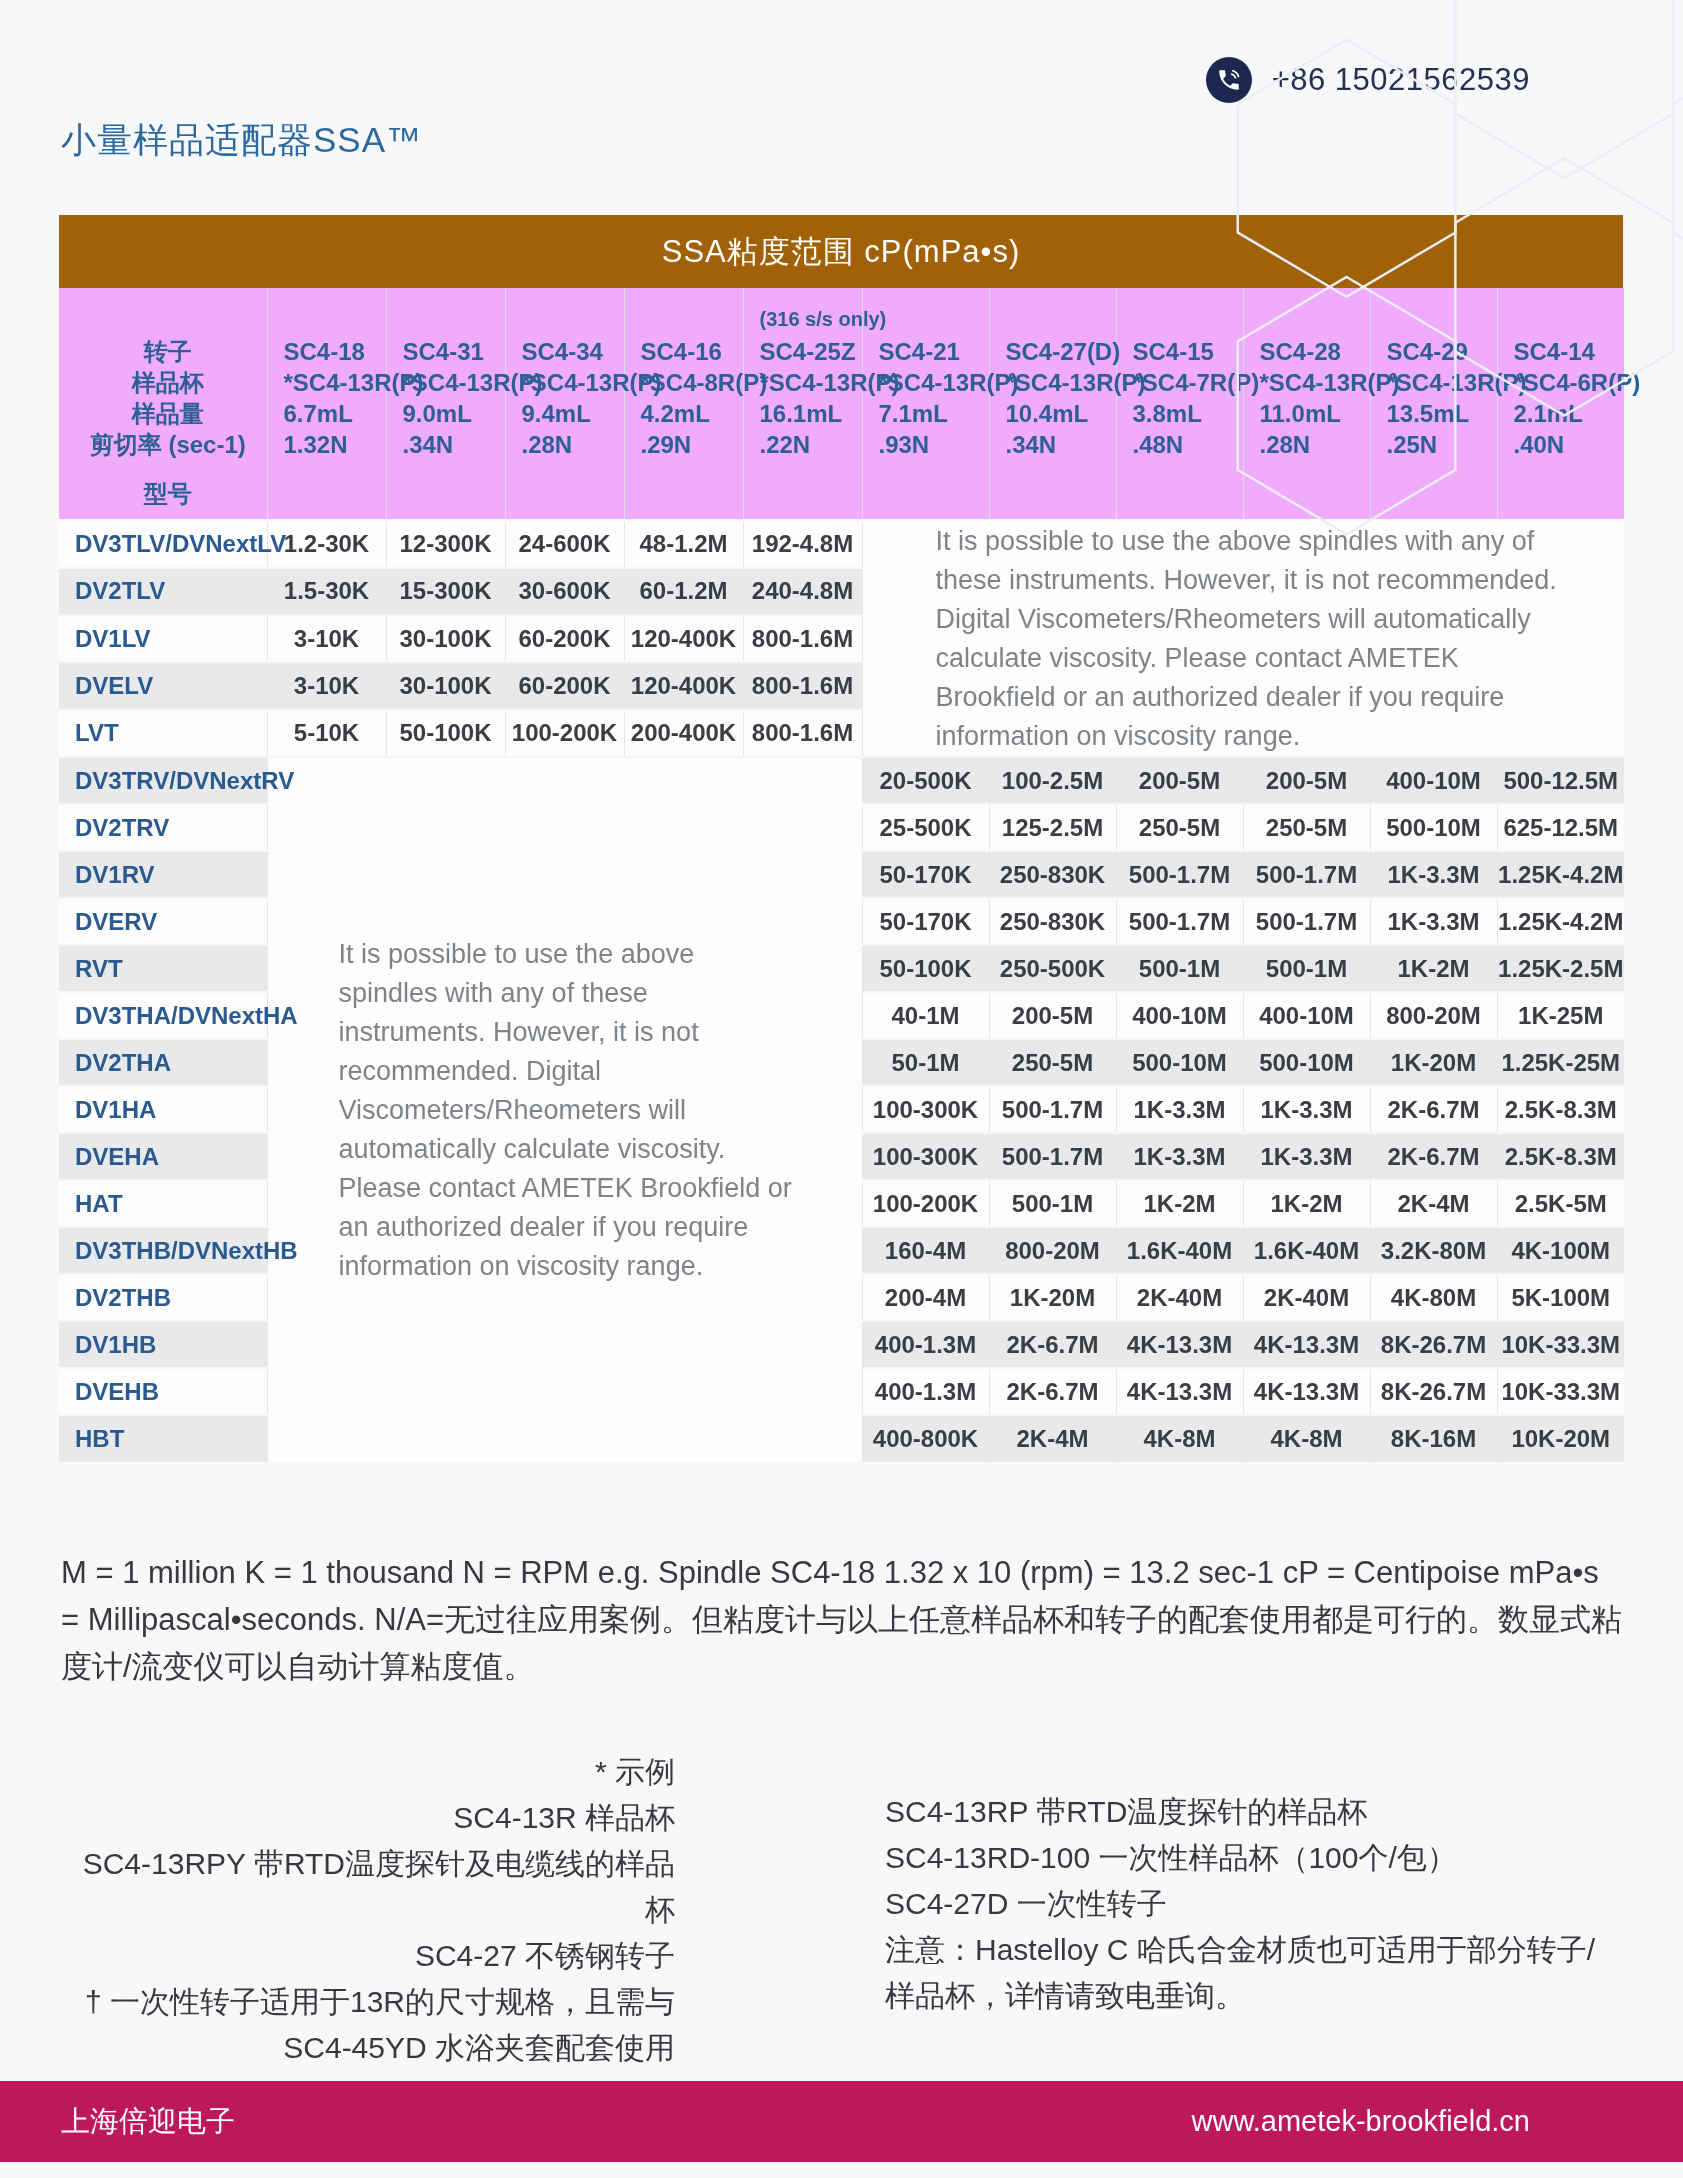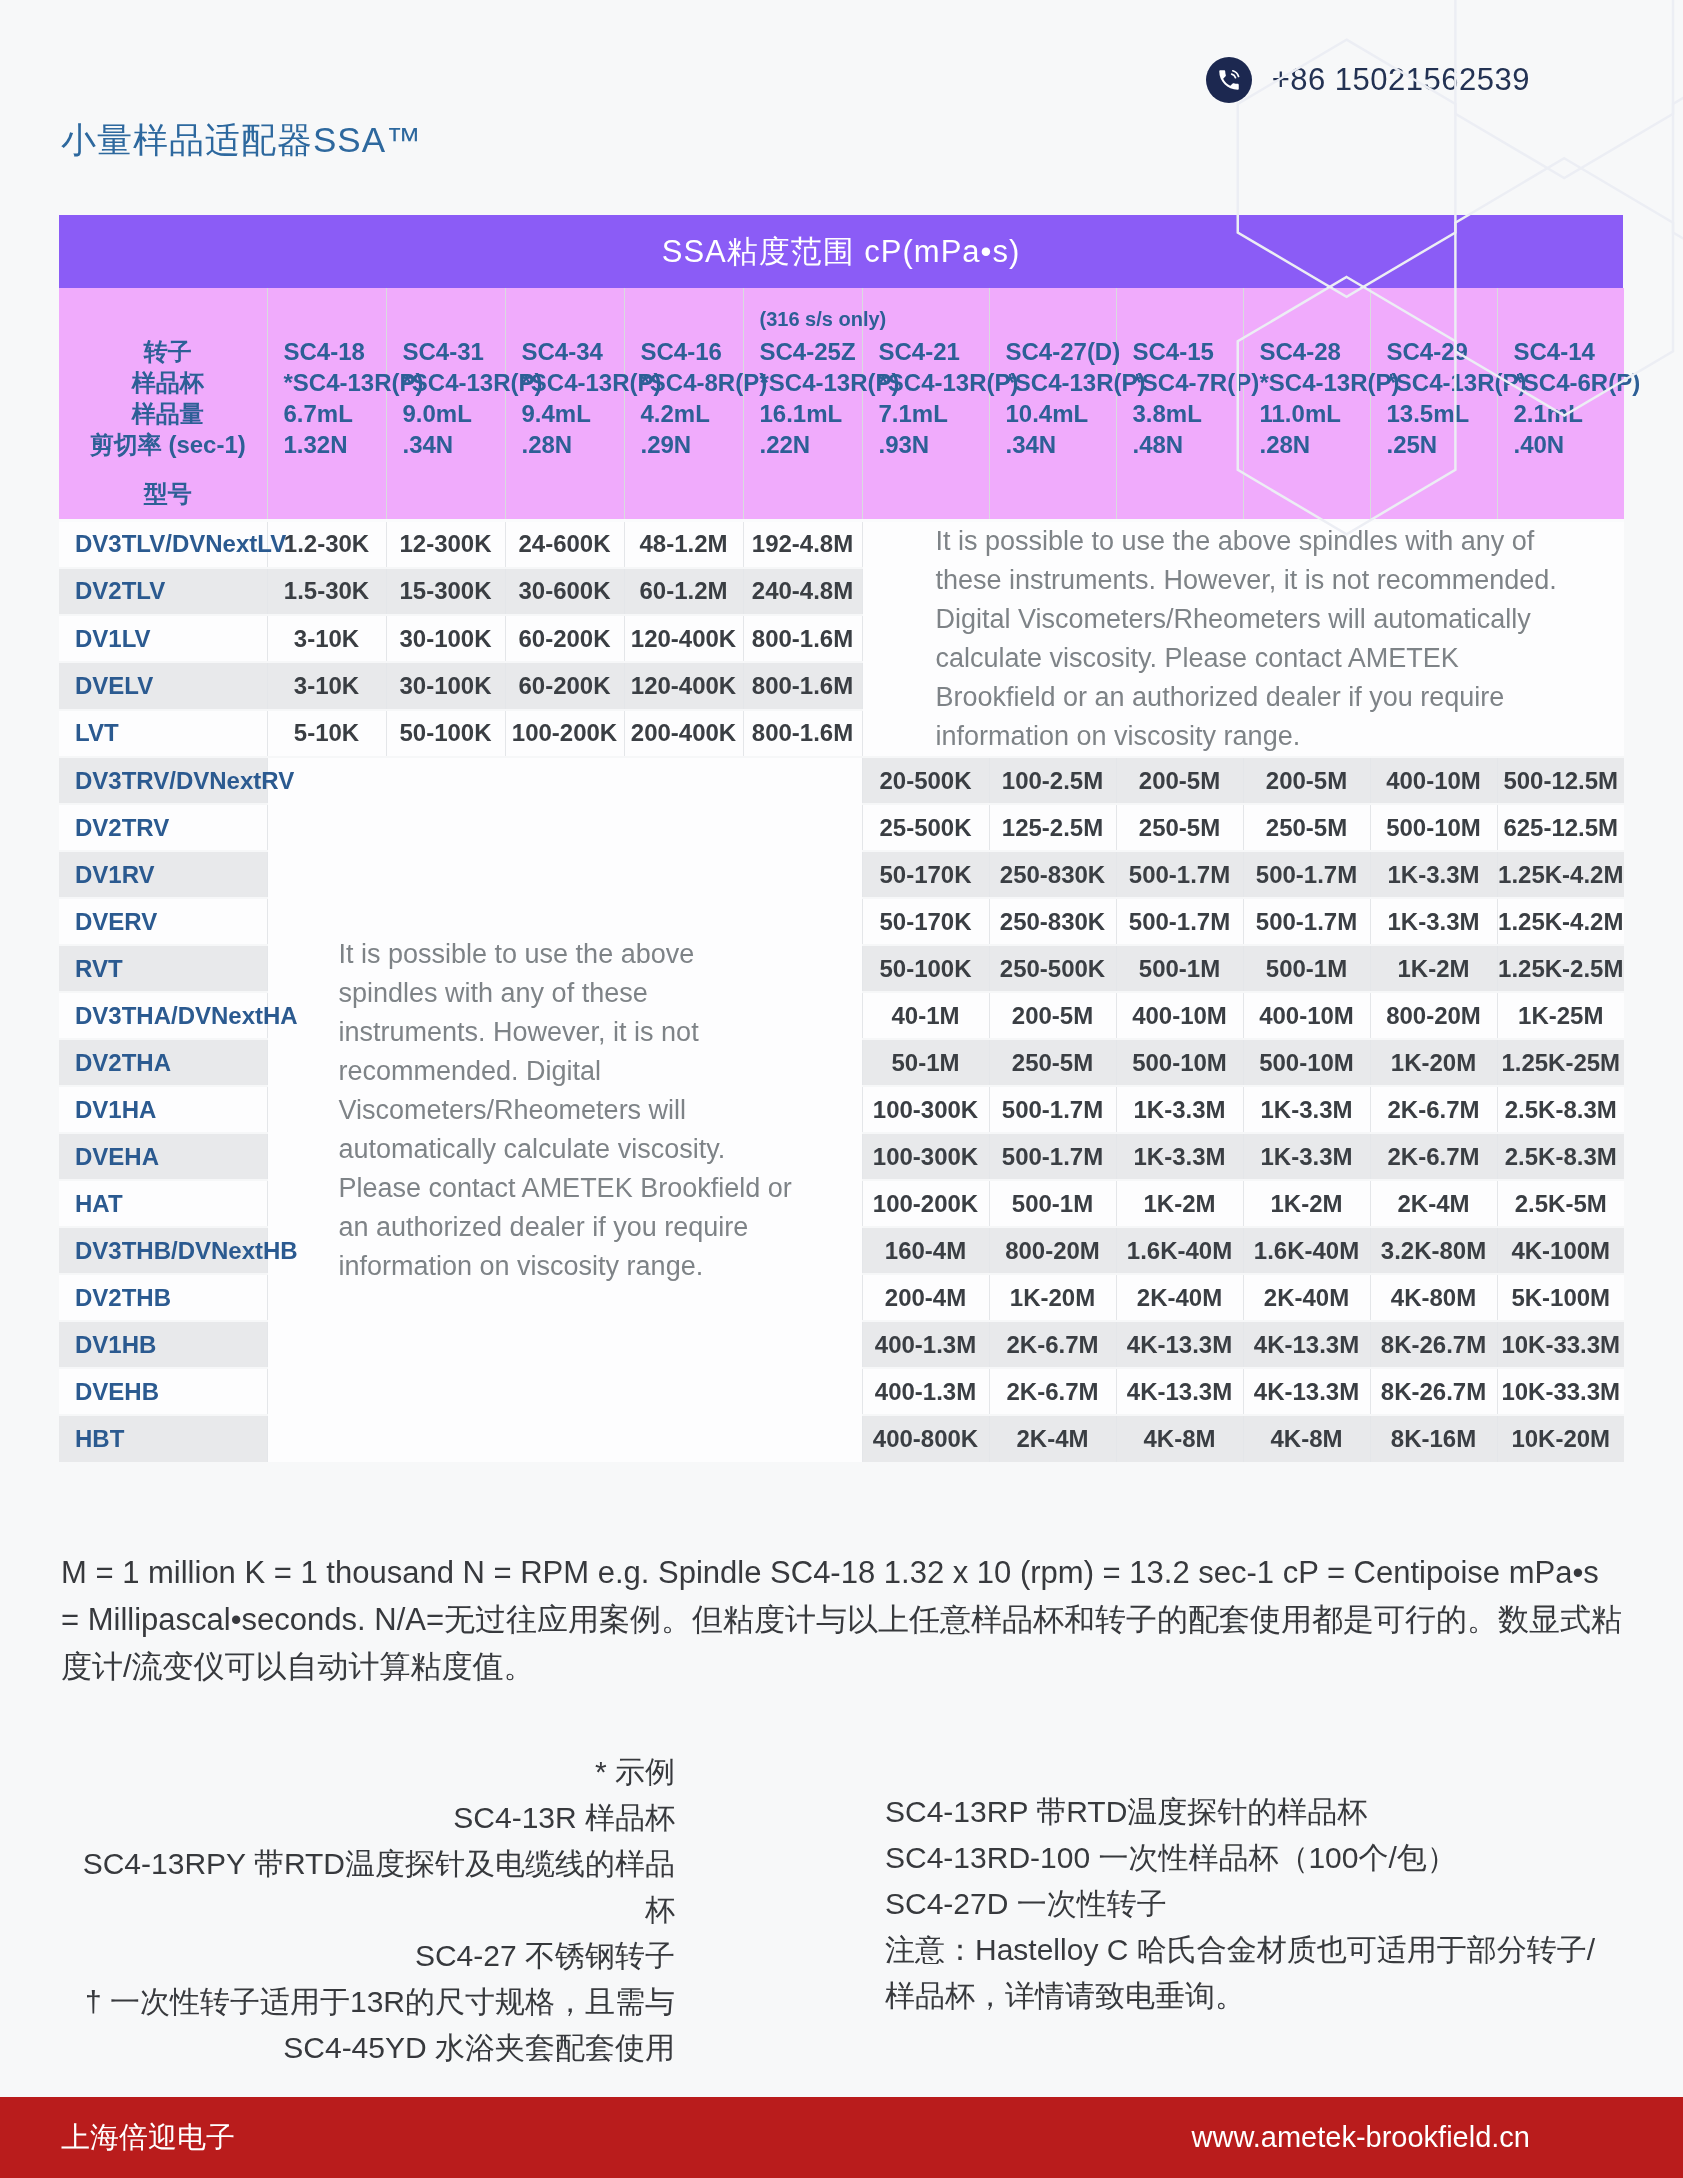--- a/index.html
+++ b/index.html
@@ -27,21 +27,21 @@
 
   
   .page-title {
     margin:14px 0 0 61px;
     font-size:35px; font-weight:500; color:#2d689e; letter-spacing:1px;
   }
 
   
   .table-wrap { margin:51px 59px 0 59px; width:1564px; }
   .bar {
-    height:73px; background:#8b5cf6; color:#ffffff;
+    height:73px; background:#a16207; color:#ffffff;
     display:flex; align-items:center; justify-content:center;
     font-size:31px; font-weight:500; letter-spacing:1px;
   }
   table { width:1564px; border-collapse:collapse; table-layout:fixed; background:#fdfdfe; }
   col.c-model { width:208px; }
   col.c-lv { width:119px; }
   col.c-rv { width:127px; }
 
   thead th {
     background:#f0abfc; vertical-align:top; text-align:left;
@@ -76,22 +76,22 @@
   }
 
   
   .footnotes { display:flex; margin:59px 0 0 61px; gap:198px; }
   .fn-col { font-size:30px; line-height:46px; color:#37393d; }
   .fn-left { width:614px;text-align:right; }
   .fn-right { width:738px; margin-top:40px;margin-left:12px; }
 
   
   .footer {
-    position:absolute; left:0; bottom:0; width:1683px; height:81px;
-    background:#b91c1c; color:#ffffff;
+    position:absolute; left:0; bottom:16px; width:1683px; height:81px;
+    background:#be185d; color:#ffffff;
     display:flex; align-items:center; justify-content:space-between;
     padding:0 153px 0 61px; font-size:29px;
   }
 </style>
 </head>
 <body>
 
 <svg class="bg-pattern" width="752" height="554" viewBox="0 0 760 560">
   <g fill="none" stroke="#eceef4" stroke-width="2.5">
     <polygon points="640,-80 750,-15 750,115 640,180 530,115 530,-15"></polygon>

